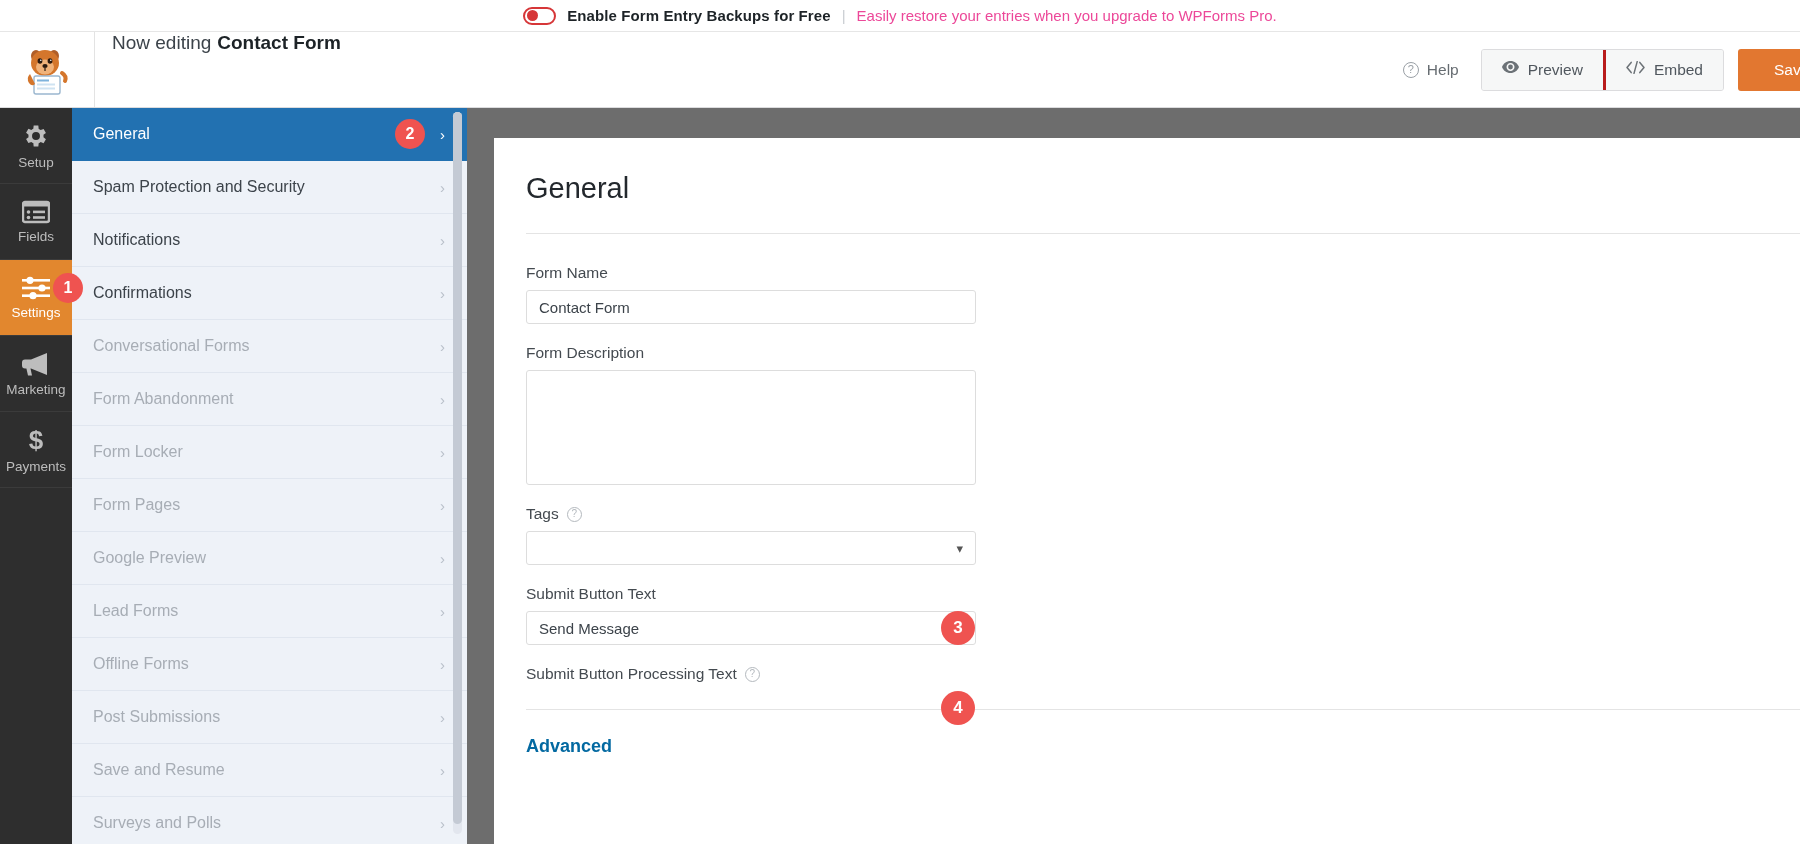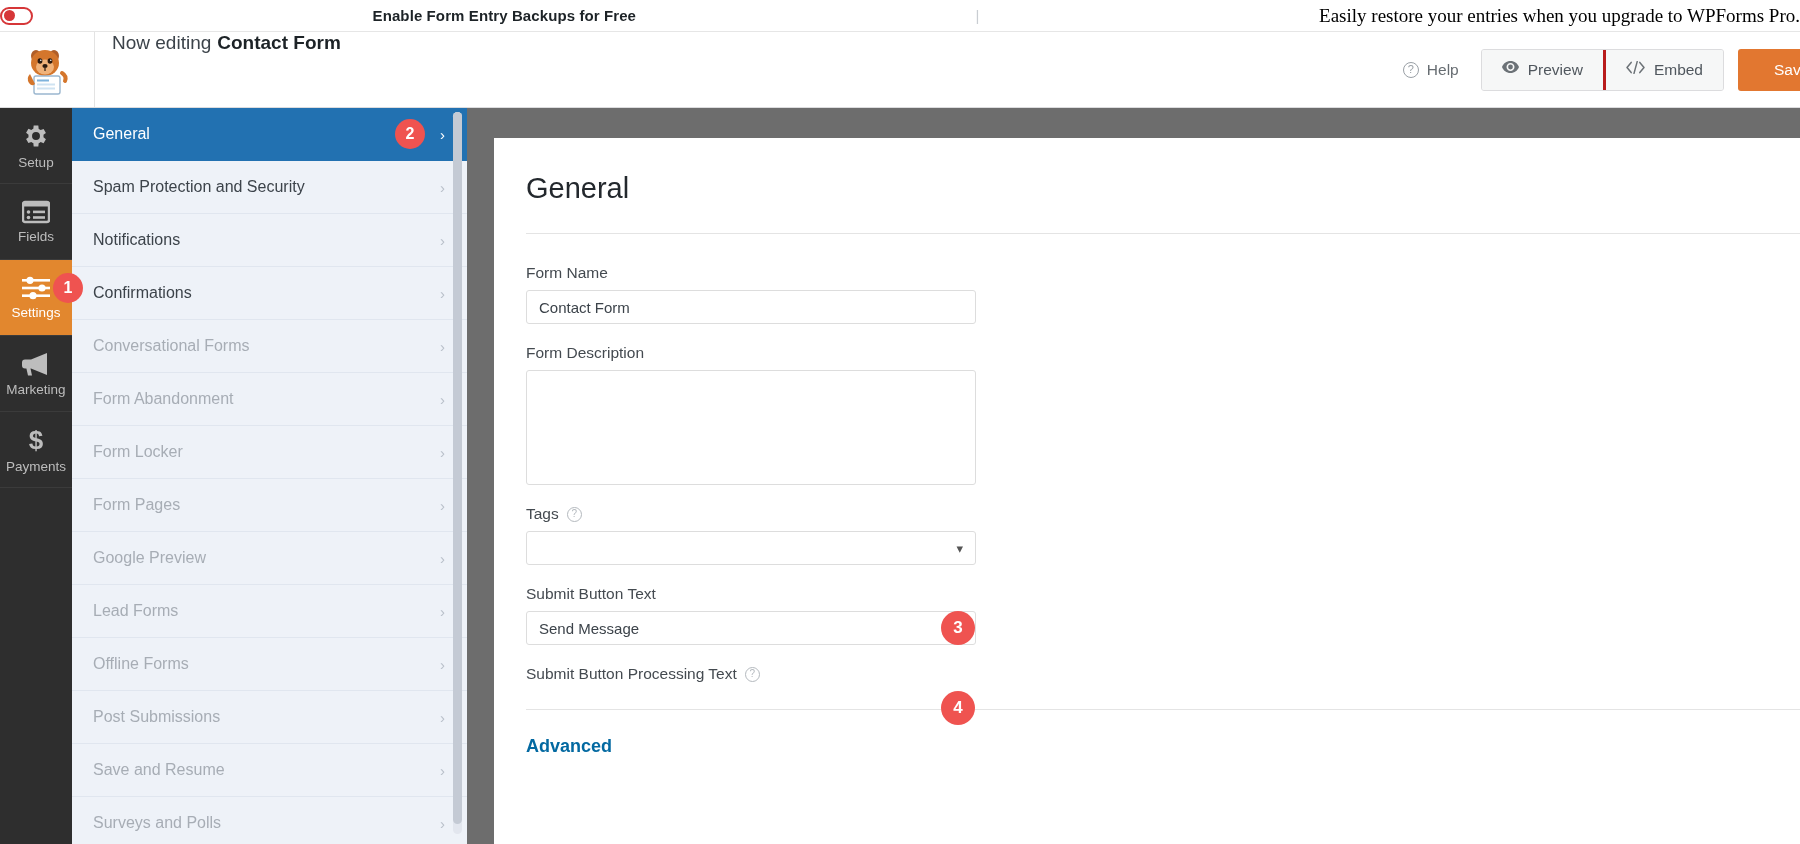--- a/index.html
+++ b/index.html
@@ -10,21 +10,21 @@
     background: #ffffff;
   }
 
   
   .promo-bar {
     height: 32px;
     background: #ffffff;
     border-bottom: 1px solid #e6e6e6;
     display: flex;
     align-items: center;
-    justify-content: space-between;
+    justify-content: center;
     gap: 11px;
   }
   .toggle-switch {
     width: 33px; height: 18px;
     border-radius: 9px;
     background: #ffffff;
     border: 2.5px solid #d63638;
     position: relative;
     flex: none;
   }
@@ -33,21 +33,21 @@
     width: 11px; height: 11px;
     border-radius: 50%;
     background: #d63638;
     top: 1px; left: 1.5px;
   }
   .promo-title {
     font-size: 15px; font-weight: bold; color: #1d2327;
     letter-spacing: .1px;
   }
   .promo-sep { color: #c9cdd2; font-size: 15px; }
-  .promo-sub { font-size: 19px; color: #000000; font-family: Liberation Serif, serif; }
+  .promo-sub { font-size: 15px; color: #ec4899; }
 
   
   .editor-header {
     height: 76px;
     background: #ffffff;
     border-bottom: 1px solid #dcdcde;
     display: flex;
     align-items: stretch;
   }
   .logo-cell {

